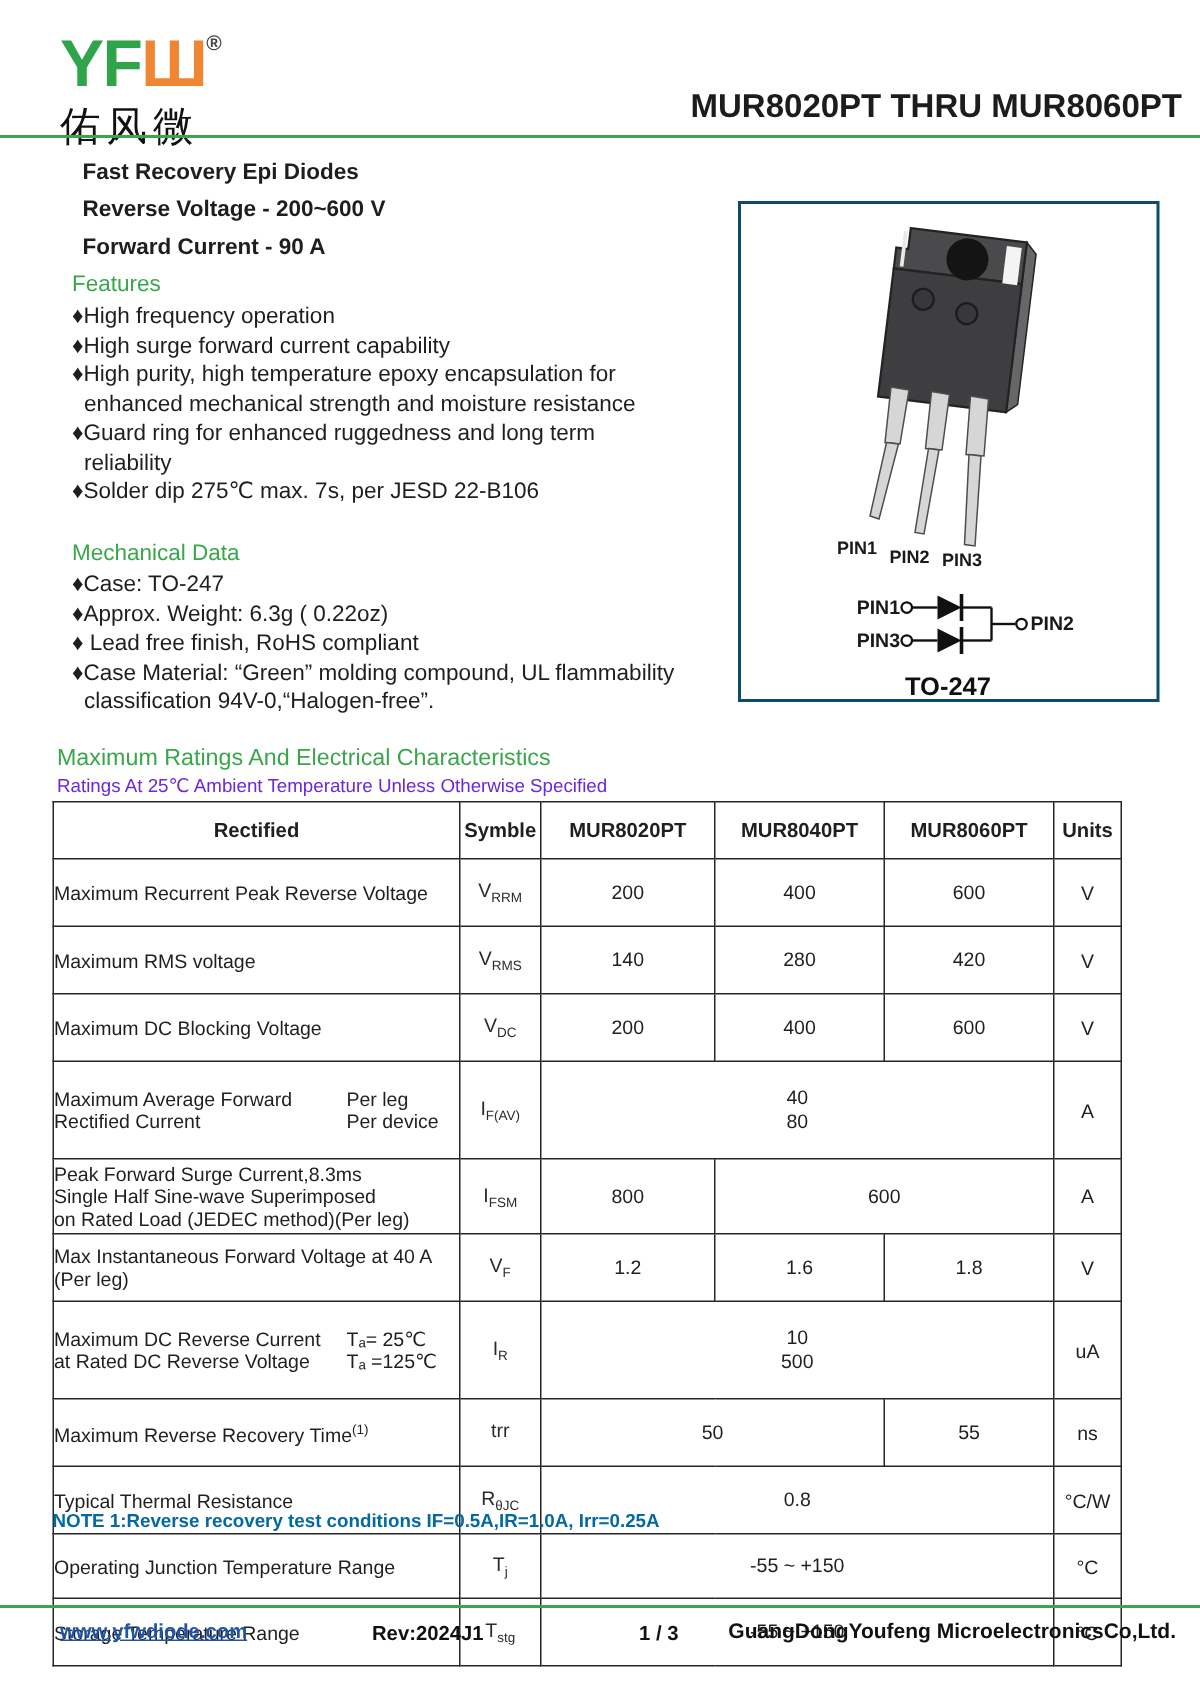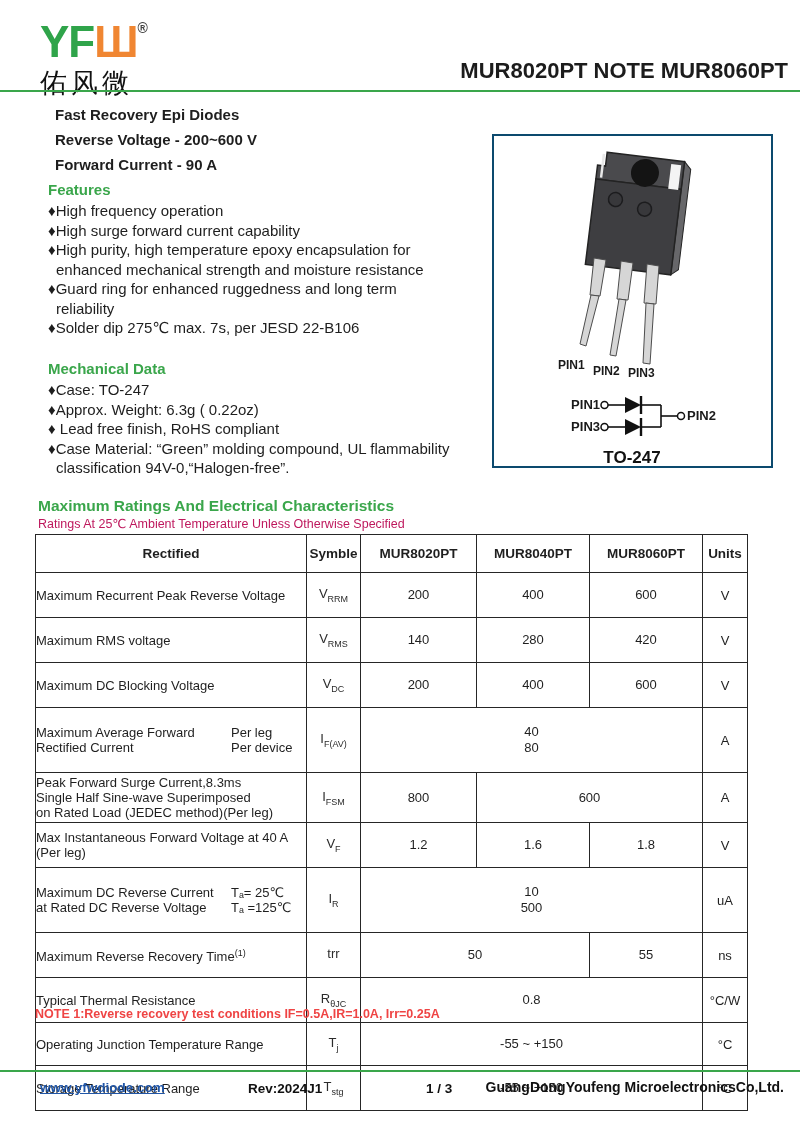--- a/index.html
+++ b/index.html
@@ -13,67 +13,67 @@
   .logo-orange{color:#f08632;}
   .logo-reg{font-size:14px;font-weight:bold;color:#444;vertical-align:24px;letter-spacing:0;}
   .logo-cn{font-size:27px;font-weight:normal;color:#111;letter-spacing:4px;margin-top:1px;}
   .doc-title{position:absolute;right:12px;top:58px;font-size:22px;font-weight:bold;color:#1c1c1c;}
   .header-rule{position:absolute;left:0;top:90px;width:800px;height:2px;background:#3aa64b;}
 
   
   .summary{position:absolute;left:55px;top:102px;font-size:15px;font-weight:bold;line-height:25px;color:#1e1e1e;}
 
   
-  .green-head{color:#3aa64b;font-weight:bold;font-size:15px;}
+  .green-head{color:#3aa64b;font-weight:normal;font-size:15px;}
   .features{position:absolute;left:48px;top:181px;width:430px;}
   .mech{position:absolute;left:48px;top:360px;width:440px;}
   .bullet-list{margin:3px 0 0 0;font-size:15px;line-height:19.5px;color:#1e1e1e;}
   .bullet-item{white-space:pre-line;padding-left:8px;text-indent:-8px;}
 
   
   .pkg-box{position:absolute;left:492px;top:134px;width:277px;height:330px;border:2px solid #0c4a6e;}
   .pkg-box svg{display:block;}
 
   
   .ratings-head{position:absolute;left:38px;top:497px;font-size:15.5px;}
-  .ratings-sub{position:absolute;left:38px;top:516px;font-size:12.5px;color:#be185d;}
+  .ratings-sub{position:absolute;left:38px;top:516px;font-size:12.5px;color:#6d28d9;}
   table.ratings{position:absolute;left:35px;top:534px;border-collapse:collapse;table-layout:fixed;width:712px;}
   table.ratings th,table.ratings td{border:1.5px solid #262626;}
   table.ratings th{height:37px;font-size:13.5px;font-weight:bold;text-align:center;padding:0;}
   table.ratings td{font-size:13px;padding:2px 0;}
   td.p{text-align:left;padding:2px 6px;font-size:12.5px;white-space:pre-line;line-height:15px;}
   td.s{text-align:center;font-size:14px;color:#2b2b2b;}
   td.s sub{font-size:9px;}
   td.v{text-align:center;font-size:13.5px;white-space:pre-line;line-height:16px;}
   td.u{text-align:center;font-size:13px;}
   .split{display:flex;}
   .split .sp-l{width:195px;white-space:pre-line;line-height:15px;}
   .split .sp-r{white-space:pre-line;line-height:15px;}
   sup.fn{font-size:9px;vertical-align:5px;}
   tr.h40 td{height:40px;}
   tr.h38 td{height:38px;}
-  .note{position:absolute;left:35px;top:1007px;font-size:12.5px;font-weight:bold;color:#ef4444;}
+  .note{position:absolute;left:35px;top:1007px;font-size:12.5px;font-weight:bold;color:#0369a1;}
 
   
   .footer-rule{position:absolute;left:0;top:1070px;width:800px;height:2px;background:#3aa64b;}
   .ft-link{position:absolute;left:40px;top:1080px;font-size:13.5px;font-weight:bold;color:#2056a8;text-decoration:underline;}
   .ft-rev{position:absolute;left:248px;top:1081px;font-size:13.5px;font-weight:bold;color:#111;}
   .ft-page{position:absolute;left:390px;top:1081px;font-size:13.5px;font-weight:bold;color:#111;margin-left:36px;}
   .ft-co{position:absolute;right:16px;top:1079px;font-size:14px;font-weight:bold;color:#111;}
 </style>
 </head>
 <body>
 
 <div id="page">
 
   <div class="logo">
     <div class="logo-en"><span class="logo-green">YF</span><span class="logo-orange">Ш</span><span class="logo-reg">®</span></div>
     <div class="logo-cn">佑风微</div>
   </div>
-  <div class="doc-title">MUR8020PT NOTE MUR8060PT</div>
+  <div class="doc-title">MUR8020PT THRU MUR8060PT</div>
   <div class="header-rule"></div>
 
   <div class="summary">
     <div>Fast Recovery Epi Diodes</div>
     <div>Reverse Voltage - 200~600 V</div>
     <div>Forward Current - 90 A</div>
   </div>
 
   <div class="features">
     <div class="green-head">Features</div>

